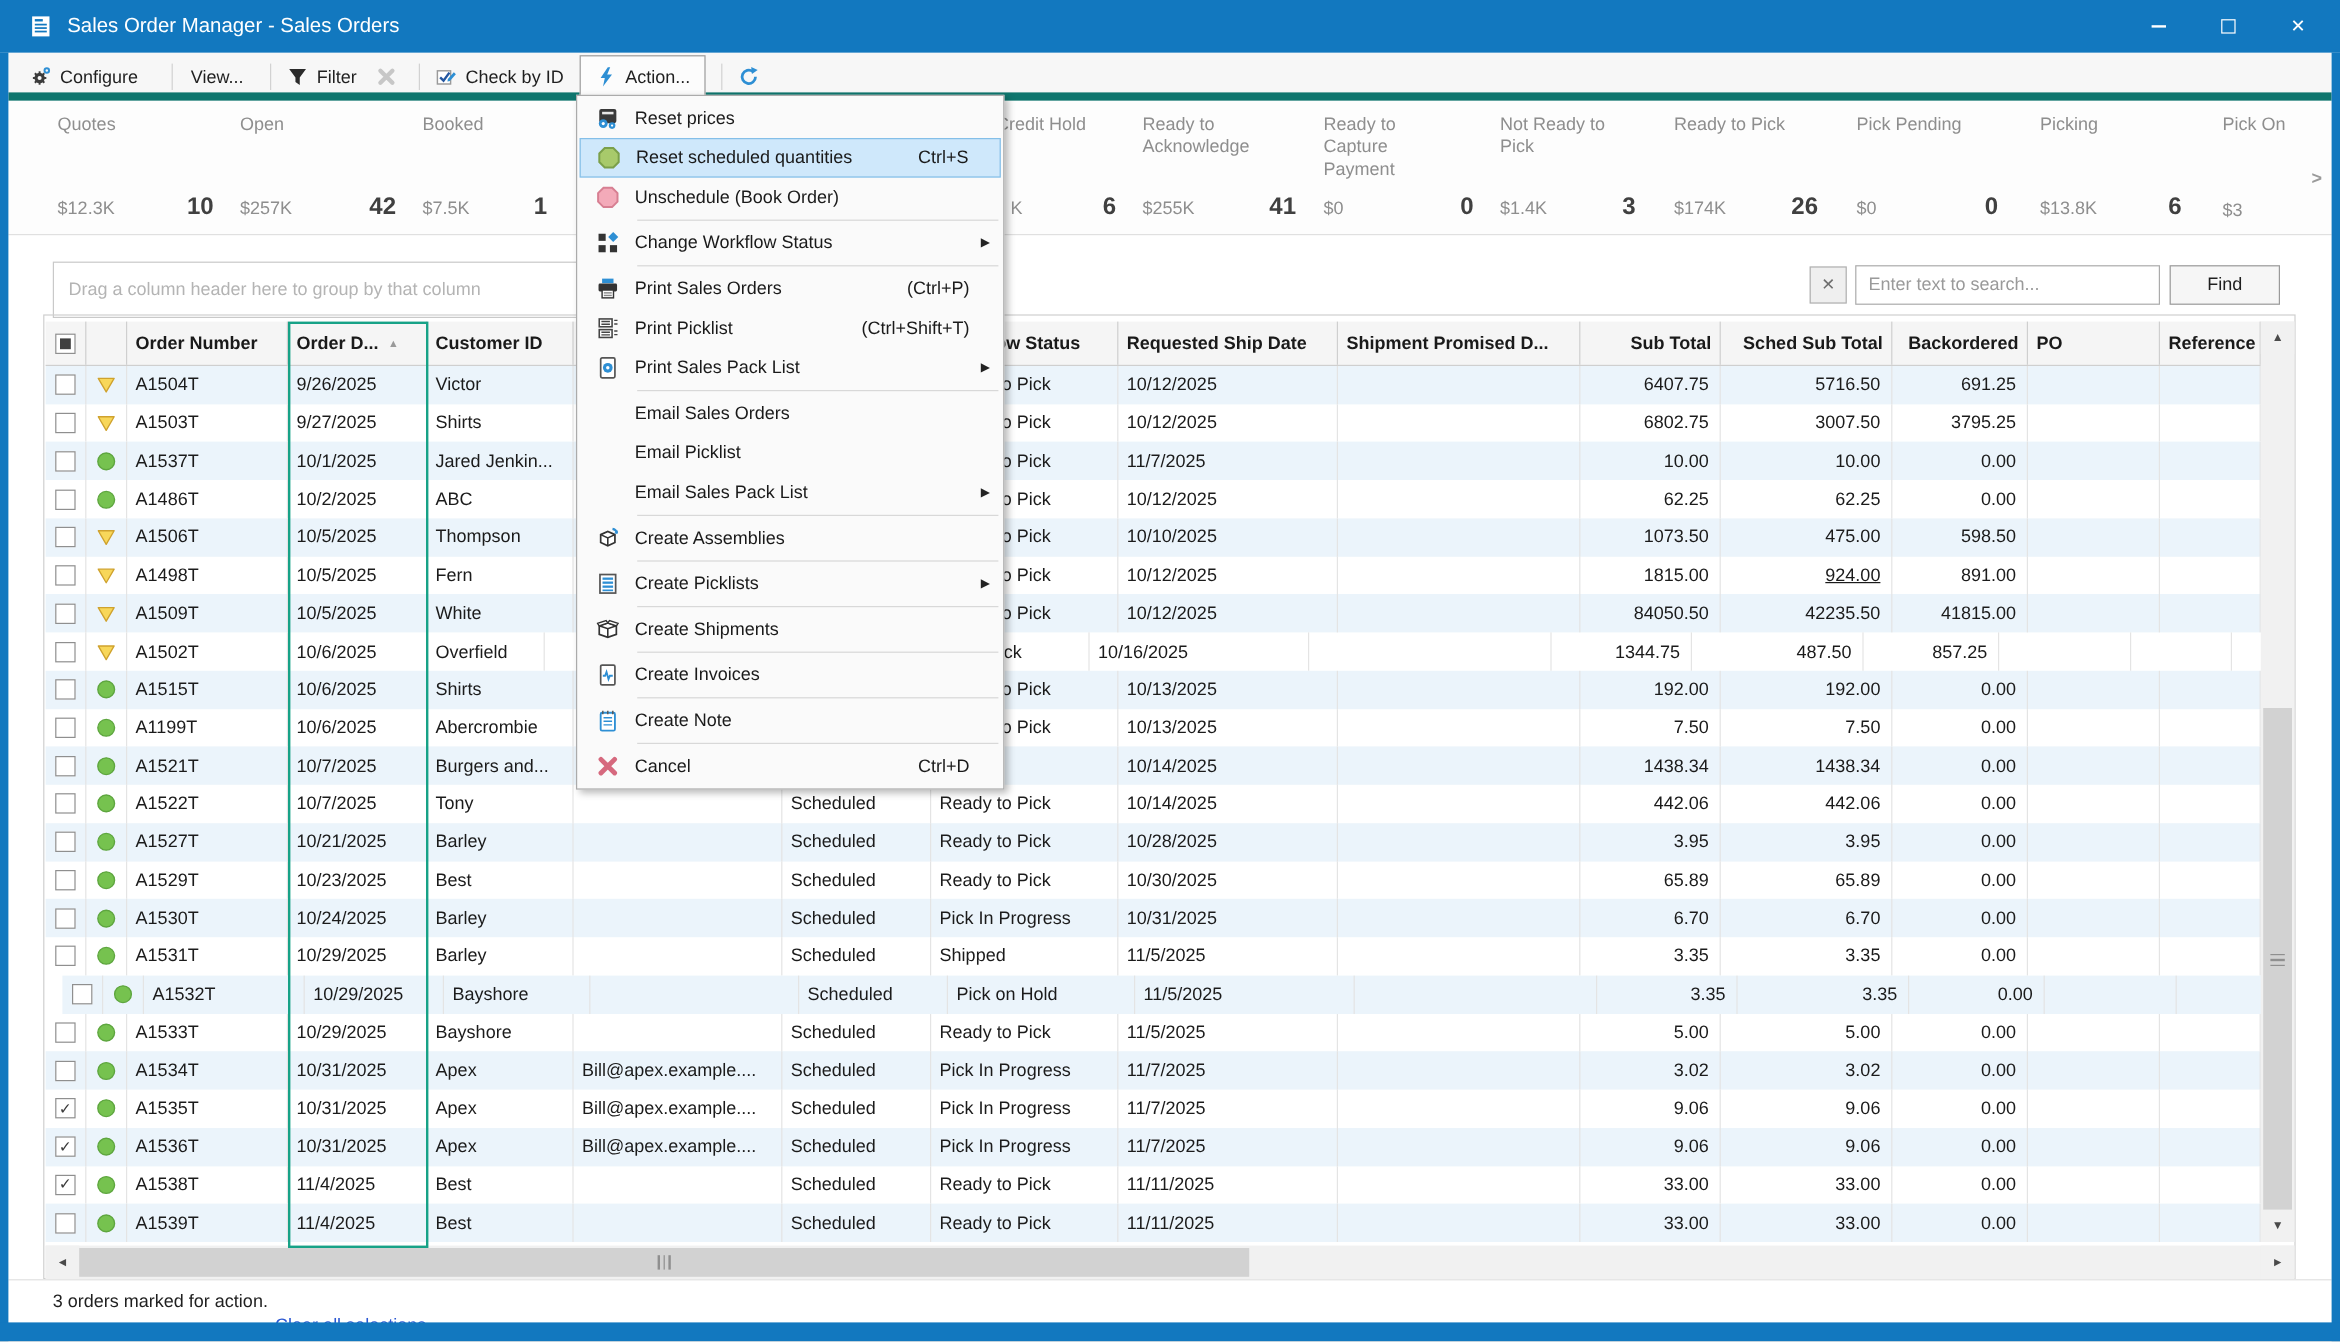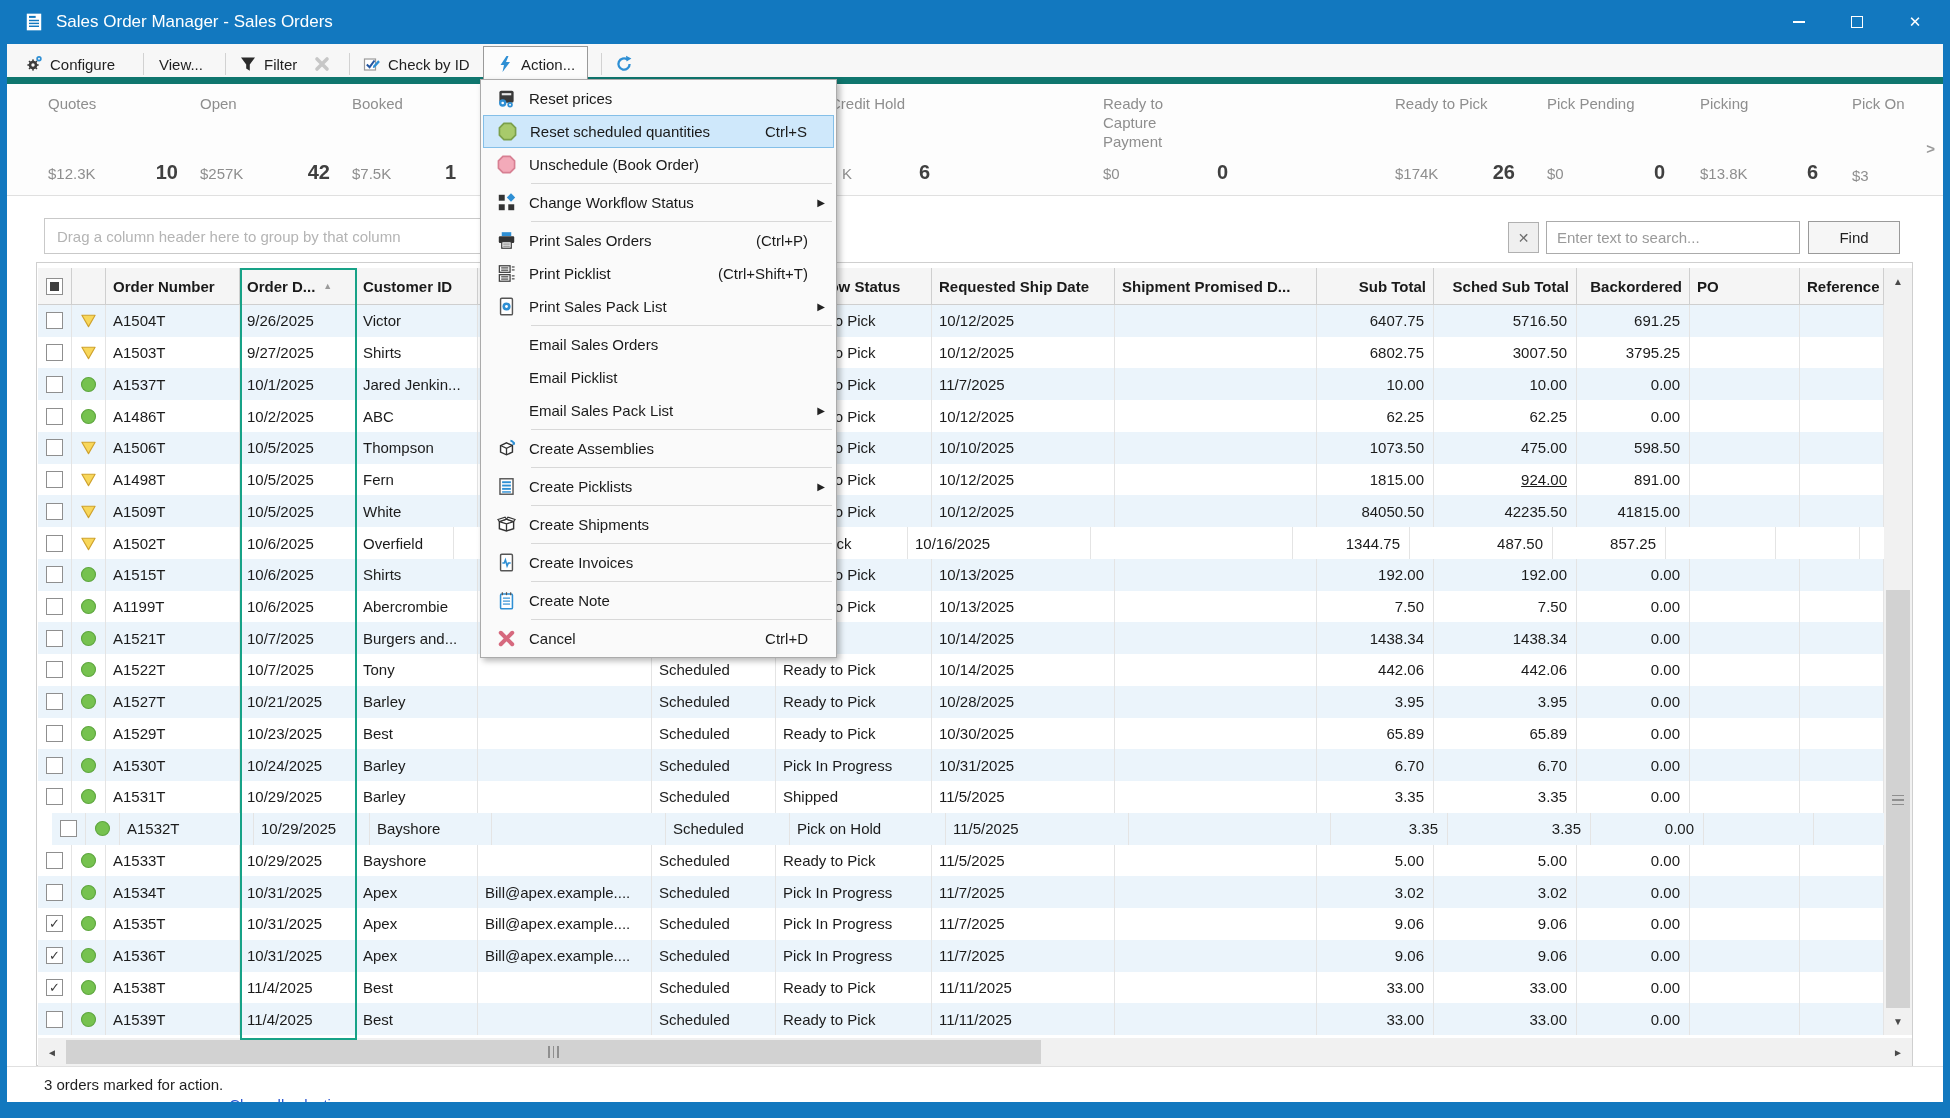--- a/index.html
+++ b/index.html
@@ -27,21 +27,21 @@
   
   .kpis{position:absolute;left:7px;top:84px;width:1936px;height:112px;background:#fdfdfd;border-bottom:1px solid #e0e0e0;overflow:hidden;}
   .kpi{position:absolute;top:10px;height:96px;}
   .kpi-label{color:#8e8e8e;font-size:15px;line-height:19px;}
   .kpi-valrow{position:absolute;left:0;bottom:6px;width:100%;display:flex;align-items:baseline;justify-content:space-between;}
   .kpi-value{color:#8e8e8e;font-size:15px;}
   .kpi-count{color:#404040;font-size:20px;font-weight:bold;padding-right:22px;}
   .kpi-chevron{position:absolute;right:8px;top:56px;color:#9a9a9a;font-size:15px;font-weight:bold;}
 
   
-  .group-box{position:absolute;left:44px;top:218px;width:572px;height:36px;border:1px solid #c9c9c9;background:#fff;display:flex;align-items:center;padding-left:12px;color:#b4b4b4;font-size:15px;}
+  .group-box{position:absolute;left:44px;top:218px;width:572px;height:47px;border:1px solid #c9c9c9;background:#fff;display:flex;align-items:center;padding-left:12px;color:#b4b4b4;font-size:15px;}
   .clear-btn{position:absolute;left:1508px;top:222px;width:31px;height:31px;border:1px solid #b0b0b0;background:#efefef;color:#6e6e6e;font-size:14px;display:flex;align-items:center;justify-content:center;}
   .search-input{position:absolute;left:1546px;top:221px;width:254px;height:33px;border:1px solid #ababab;padding:0 10px;font-size:15px;color:#333;}
   .search-input::placeholder{color:#9a9a9a;}
   .find-btn{position:absolute;left:1808px;top:221px;width:92px;height:33px;border:1px solid #9a9a9a;background:#f6f6f6;font-size:15px;color:#1f1f1f;}
 
   
   .grid-frame{position:absolute;left:36px;top:262px;width:1877px;height:804px;border:1px solid #cfcfcf;}
   .thead{position:absolute;left:38px;top:268px;height:37px;display:flex;background:#f5f5f5;border-bottom:1px solid #cfcfcf;}
   .th{border-right:1px solid #cfcfcf;display:flex;align-items:center;font-size:15px;font-weight:600;color:#1a1a1a;padding:0 7px;white-space:nowrap;overflow:hidden;}
   .th.num{justify-content:flex-end;}
@@ -204,25 +204,39 @@
           <span class="kpi-count">1</span>
         </div>
       </div>
       <div class="kpi" style="left: 823px; width: 122px;">
         <div class="kpi-label" style="width: 122px;">Credit Hold</div>
         <div class="kpi-valrow">
           <span class="kpi-value" style="margin-left: 12px;">K</span>
           <span class="kpi-count">6</span>
         </div>
       </div>
+      <div class="kpi" style="left: 945px; width: 150px;">
+        <div class="kpi-label" style="width: 110px;">Ready to Acknowledge</div>
+        <div class="kpi-valrow">
+          <span class="kpi-value">$255K</span>
+          <span class="kpi-count">41</span>
+        </div>
+      </div>
       <div class="kpi" style="left: 1096px; width: 147px;">
         <div class="kpi-label" style="width: 82px;">Ready to Capture Payment</div>
         <div class="kpi-valrow">
           <span class="kpi-value">$0</span>
           <span class="kpi-count">0</span>
+        </div>
+      </div>
+      <div class="kpi" style="left: 1243px; width: 135px;">
+        <div class="kpi-label" style="width: 100px;">Not Ready to Pick</div>
+        <div class="kpi-valrow">
+          <span class="kpi-value">$1.4K</span>
+          <span class="kpi-count">3</span>
         </div>
       </div>
       <div class="kpi" style="left: 1388px; width: 142px;">
         <div class="kpi-label" style="width: 142px;">Ready to Pick</div>
         <div class="kpi-valrow">
           <span class="kpi-value">$174K</span>
           <span class="kpi-count">26</span>
         </div>
       </div>
       <div class="kpi" style="left: 1540px; width: 140px;">

